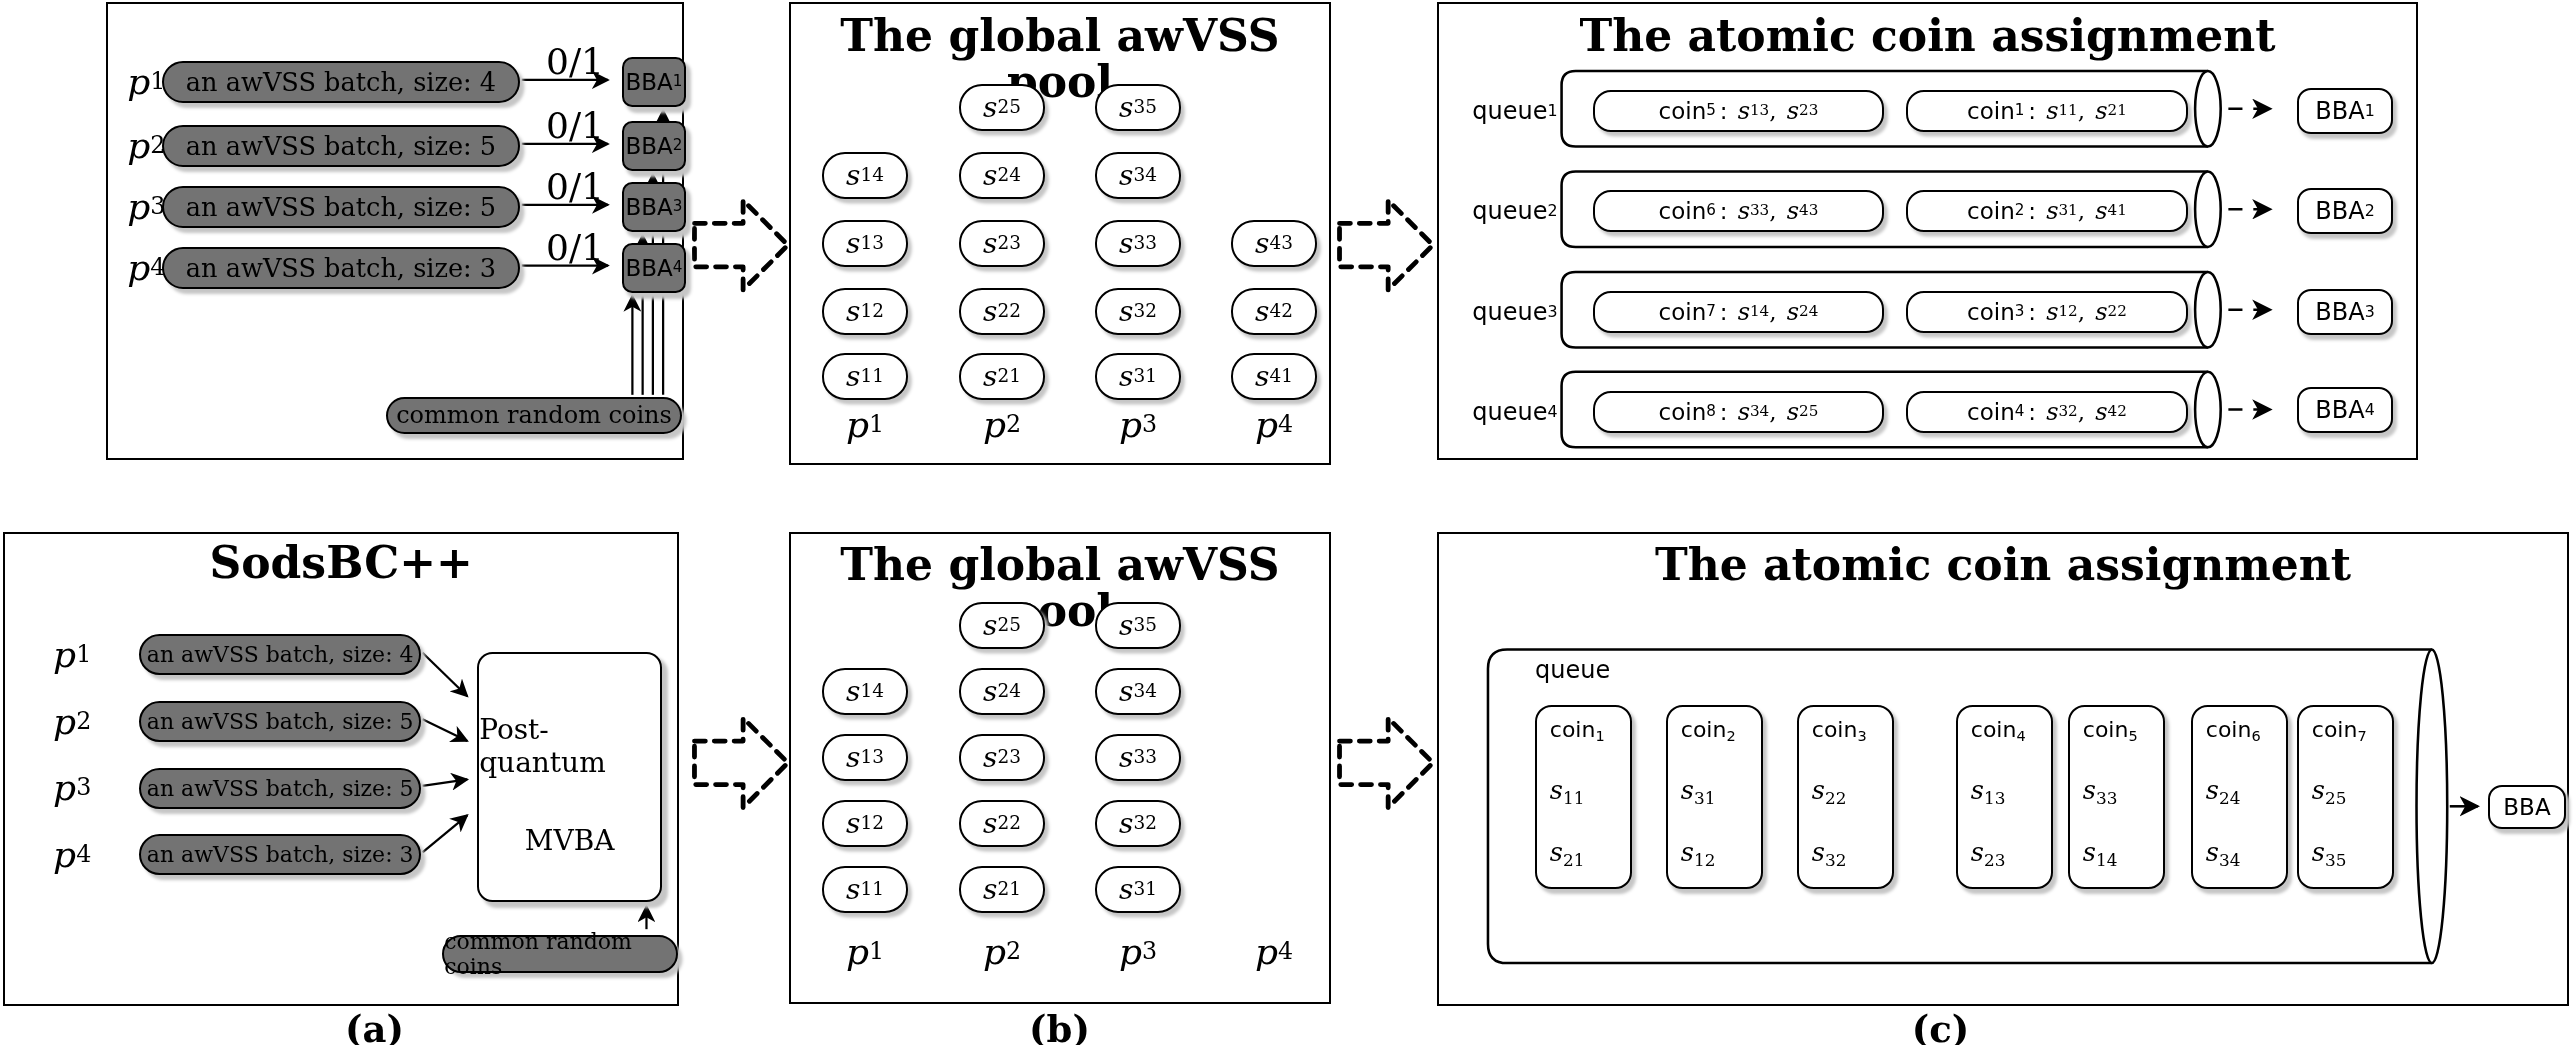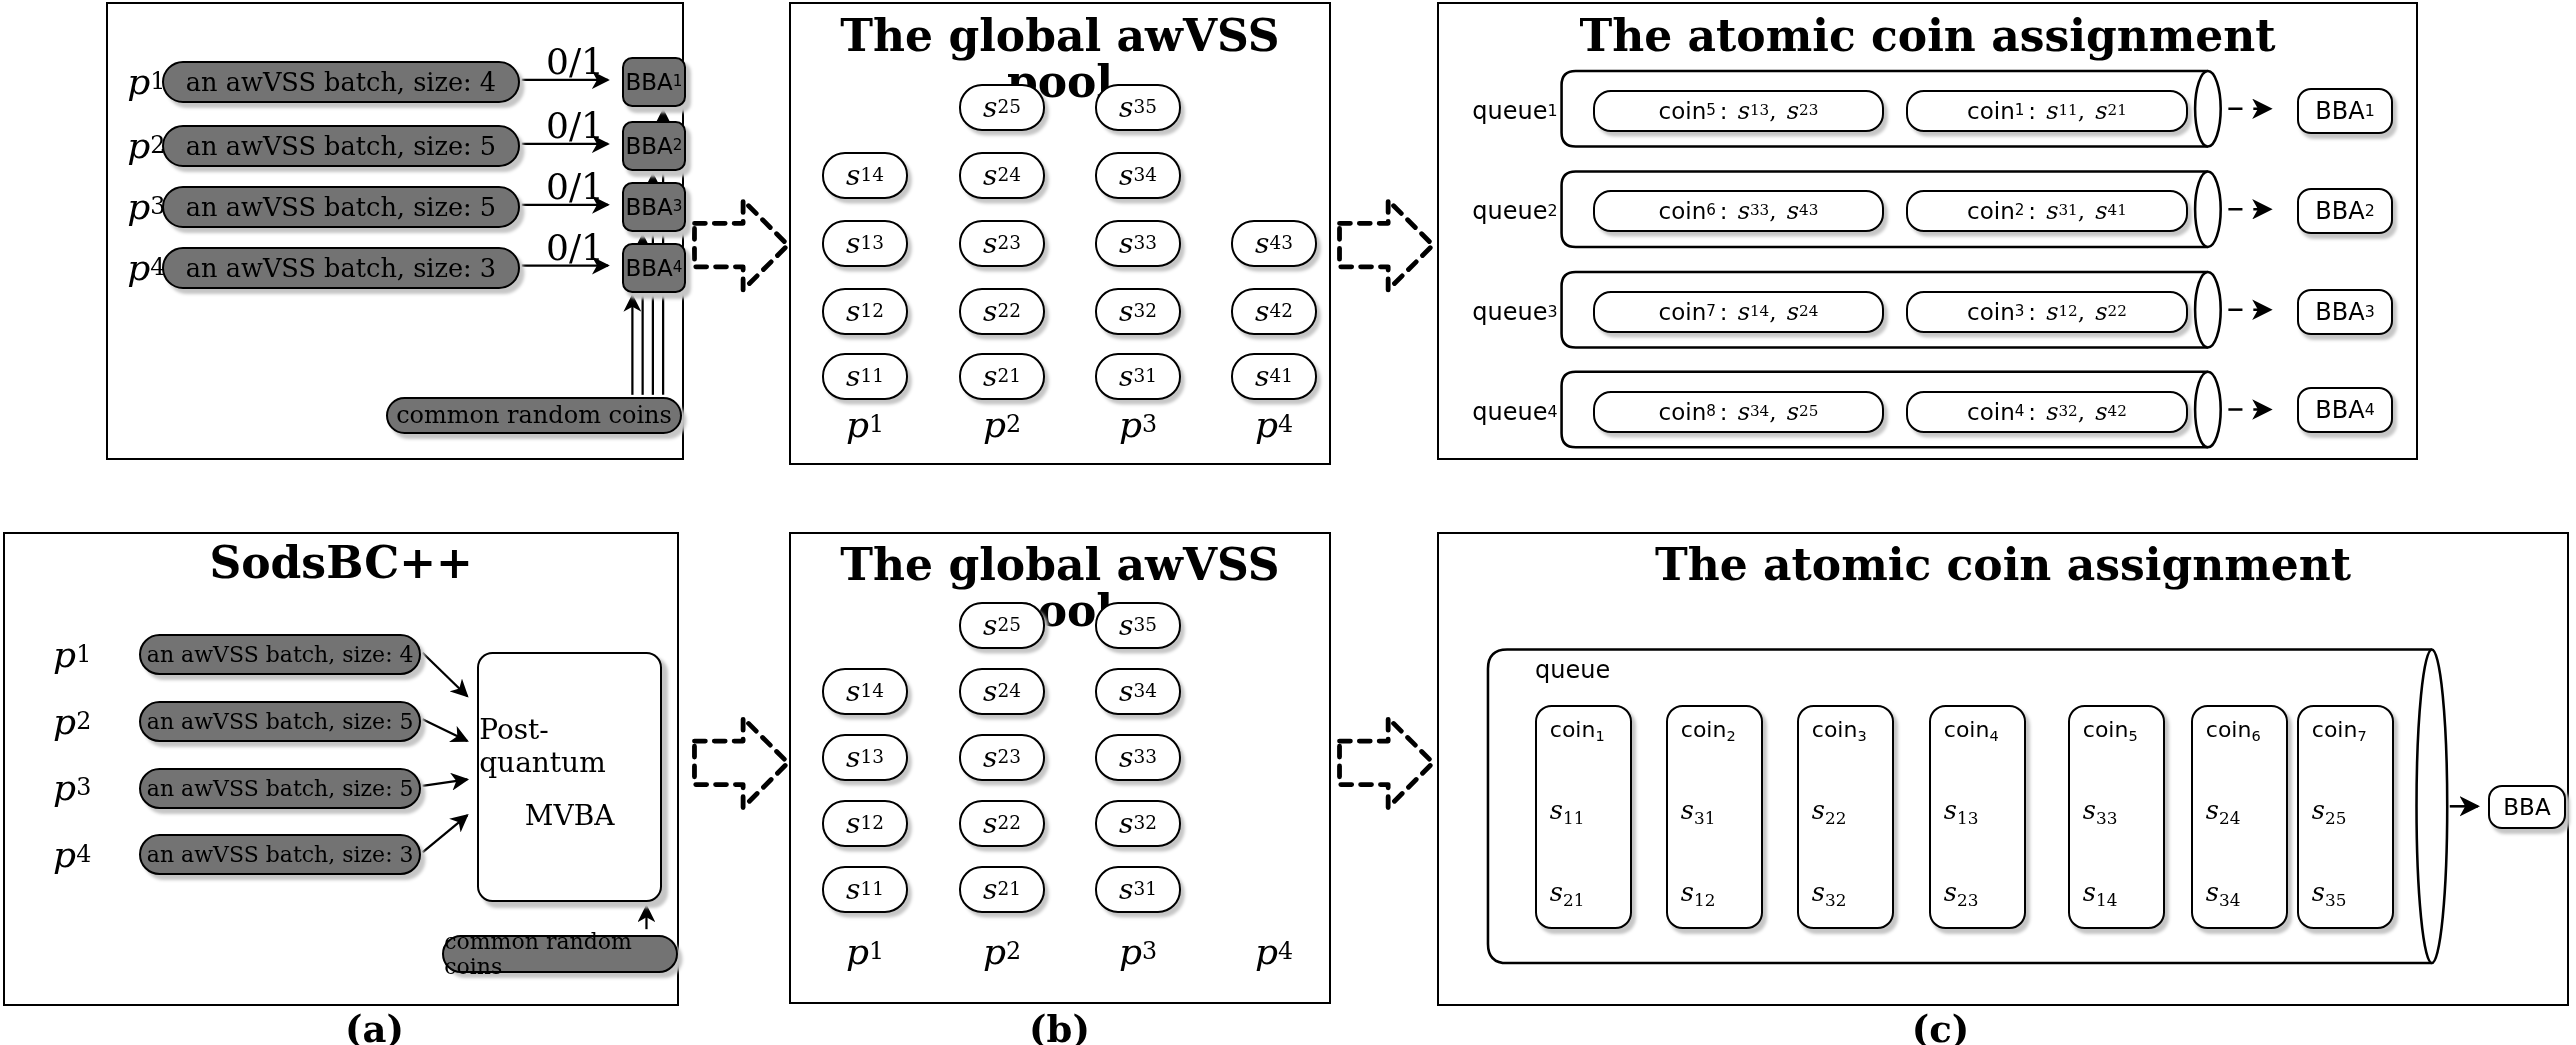--- a/index.html
+++ b/index.html
@@ -40,22 +40,22 @@
     display:flex;align-items:center;justify-content:center;font-size:23px;
     box-shadow:3.8px 4.5px 3.2px #c6c6c6;box-sizing:border-box;z-index:2;}
   .cpill .sv{font-size:24px;}
   .bbapill{position:absolute;background:#fff;border:2.6px solid #000;border-radius:14px;
     display:flex;align-items:center;justify-content:center;
     font-family:"DejaVu Sans", sans-serif;font-size:24px;
     box-shadow:3.8px 4.5px 3.2px #c6c6c6;box-sizing:border-box;z-index:2;}
   .bba-a{font-size:23px;}
   .mvba{position:absolute;background:#fff;border:2.6px solid #000;border-radius:15.4px;
     box-shadow:5.1px 5.8px 3.2px #c6c6c6;display:flex;flex-direction:column;align-items:center;
-    padding-top:59px;gap:20px;font-size:28px;box-sizing:border-box;z-index:2;}
-  .card{position:absolute;width:97px;height:224px;background:#fff;border:2.6px solid #000;
+    padding-top:59px;gap:45px;font-size:28px;box-sizing:border-box;z-index:2;}
+  .card{position:absolute;width:97px;height:184px;background:#fff;border:2.6px solid #000;
     border-radius:16.6px;box-shadow:3.8px 4.5px 3.2px #c6c6c6;box-sizing:border-box;z-index:2;
     display:flex;flex-direction:column;justify-content:space-between;
     align-items:flex-start;padding:10.2px 0 18px 12.8px;}
   .card-coin{font-family:"DejaVu Sans", sans-serif;font-size:22px;}
   .card-s{font-size:25.6px;}
   .caption{position:absolute;width:141px;text-align:center;font-weight:700;font-size:37px;}
 </style>
 </head>
 <body>
 
@@ -508,21 +508,21 @@
   <div class="card" style="left:227px;top:171px">
     <div class="card-coin"><span>coin</span><span class="sub">2</span></div>
     <div class="card-s"><span class="sv">s</span><span class="sub">31</span></div>
     <div class="card-s"><span class="sv">s</span><span class="sub">12</span></div>
   </div>
   <div class="card" style="left:358px;top:171px">
     <div class="card-coin"><span>coin</span><span class="sub">3</span></div>
     <div class="card-s"><span class="sv">s</span><span class="sub">22</span></div>
     <div class="card-s"><span class="sv">s</span><span class="sub">32</span></div>
   </div>
-  <div class="card" style="left:490px;top:171px">
+  <div class="card" style="left:517px;top:171px">
     <div class="card-coin"><span>coin</span><span class="sub">4</span></div>
     <div class="card-s"><span class="sv">s</span><span class="sub">13</span></div>
     <div class="card-s"><span class="sv">s</span><span class="sub">23</span></div>
   </div>
   <div class="card" style="left:629px;top:171px">
     <div class="card-coin"><span>coin</span><span class="sub">5</span></div>
     <div class="card-s"><span class="sv">s</span><span class="sub">33</span></div>
     <div class="card-s"><span class="sv">s</span><span class="sub">14</span></div>
   </div>
   <div class="card" style="left:752px;top:171px">

